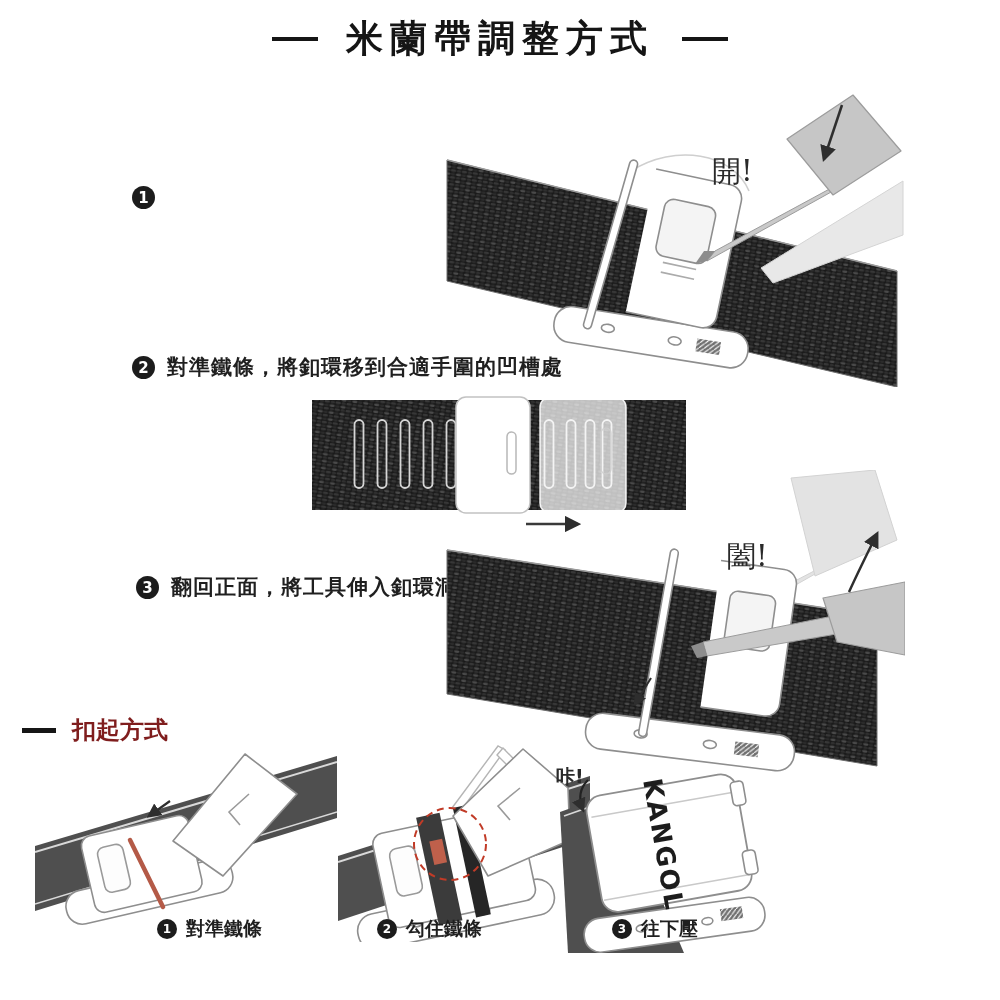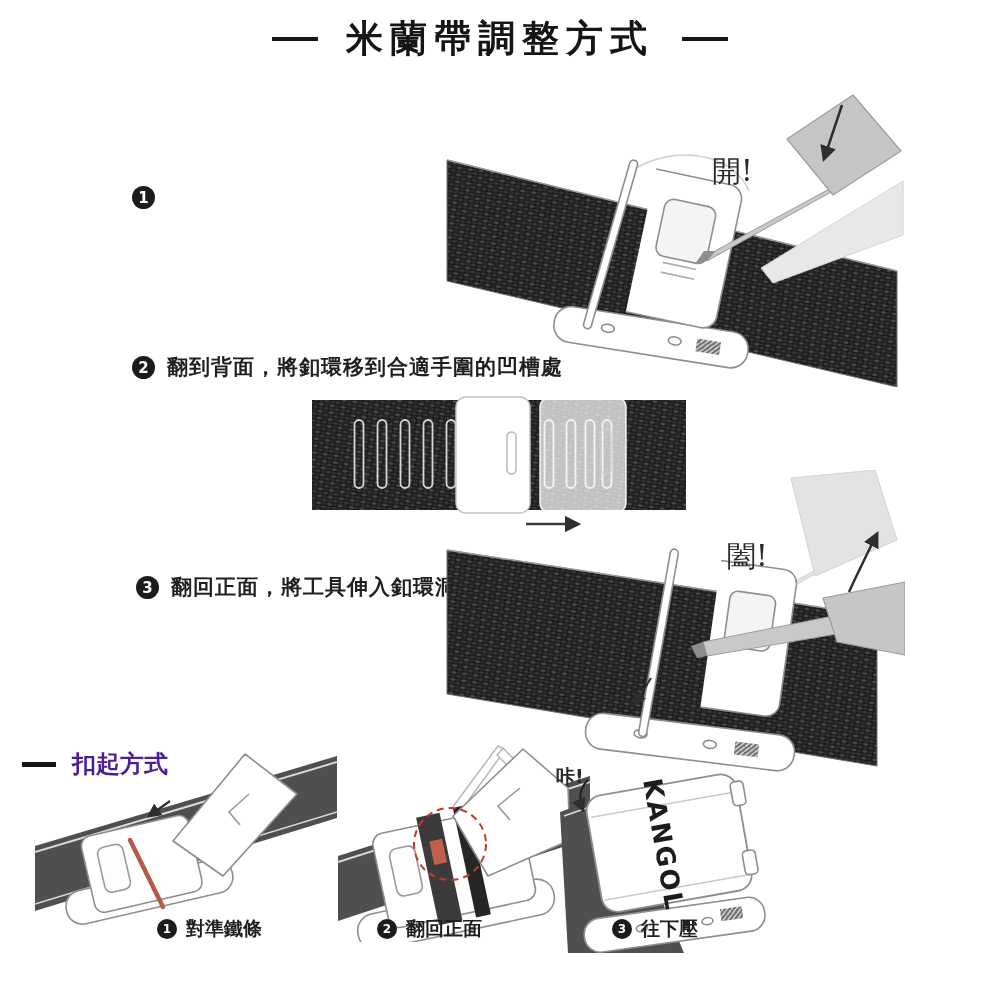--- a/index.html
+++ b/index.html
@@ -13,22 +13,22 @@
   
   .step{position:absolute;display:flex;gap:12px;}
   .badge{flex:0 0 auto;width:23px;height:23px;border-radius:50%;background:#1c1c1c;color:#fff;
          font-size:15px;font-weight:700;display:flex;align-items:center;justify-content:center;margin-top:6px;}
   .step-text{font-size:21px;font-weight:600;line-height:34px;letter-spacing:1px;white-space:nowrap;}
   .step-text .l2{text-align:center;}
   
   .callout{position:absolute;font-family:"DejaVu Serif","Liberation Serif",serif;font-size:29px;font-weight:500;color:#2a2a2a;white-space:nowrap;}
   .callout.small{font-family:"DejaVu Sans","Liberation Sans",sans-serif;font-size:19px;font-weight:700;}
   
-  .section-heading{position:absolute;left:22px;top:748px;display:flex;align-items:center;gap:16px;
-                   font-size:24px;font-weight:700;color:#4c1d95;}
+  .section-heading{position:absolute;left:22px;top:714px;display:flex;align-items:center;gap:16px;
+                   font-size:24px;font-weight:700;color:#7f1d1d;}
   .heading-dash{width:34px;height:5px;background:#161616;}
   .caption{position:absolute;display:flex;align-items:center;gap:9px;font-size:19px;font-weight:700;white-space:nowrap;}
   .caption .badge{width:20px;height:20px;font-size:12px;margin-top:0;}
   svg.illo{position:absolute;}
 </style>
 </head>
 <body>
 
 <div class="page">
 
@@ -90,21 +90,21 @@
       <polygon points="280,166 272,176 260,179 269,166" fill="#8d8d8d"></polygon>
       <polygon points="352,54 418,10 466,66 398,110" fill="#c6c6c6" stroke="#9c9c9c" stroke-width="1.2" stroke-linejoin="round"></polygon>
       <line x1="407" y1="20" x2="389" y2="74" stroke="#2e2e2e" stroke-width="2.5" marker-end="url(#mk-arrow)"></line>
     </g>
   </svg>
   <span class="callout" style="left:712px;top:152px;">開!</span>
 
   <section class="step" style="left:132px;top:350px;">
     <span class="badge">2</span>
     <div class="step-text">
-      <div>翻到背面，將釦環移到合適手圍的凹槽處</div>
+      <div>對準鐵條，將釦環移到合適手圍的凹槽處</div>
     </div>
   </section>
 
   <svg class="illo" style="left:298px;top:392px;" width="424" height="152" viewBox="0 0 424 152">
     <rect x="14" y="8" width="374" height="110" fill="url(#mesh)"></rect>
     <g fill="none" stroke="#d6d6d6" stroke-width="1.8">
       <rect x="56.5" y="28" width="9" height="68" rx="4.5"></rect>
       <rect x="79.5" y="28" width="9" height="68" rx="4.5"></rect>
       <rect x="102.5" y="28" width="9" height="68" rx="4.5"></rect>
       <rect x="125.5" y="28" width="9" height="68" rx="4.5"></rect>
@@ -240,20 +240,20 @@
     <path d="M30,32 C22,40 20,50 25,62" fill="none" stroke="#222222" stroke-width="2.2" marker-end="url(#mk-arrow)"></path>
   </svg>
   <span class="callout small" style="left:556px;top:764px;">咔!</span>
 
   <div class="caption" style="left:157px;top:916px;">
     <span class="badge">1</span>
     <span>對準鐵條</span>
   </div>
   <div class="caption" style="left:377px;top:916px;">
     <span class="badge">2</span>
-    <span>翻回正面</span>
+    <span>勾住鐵條</span>
   </div>
   <div class="caption" style="left:612px;top:916px;">
     <span class="badge">3</span>
     <span>往下壓</span>
   </div>
 
 </div>
 
 </body></html>

